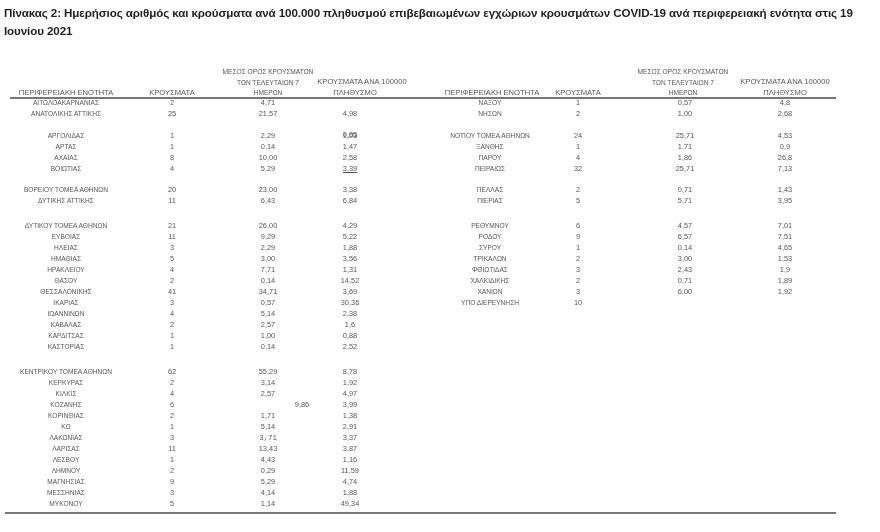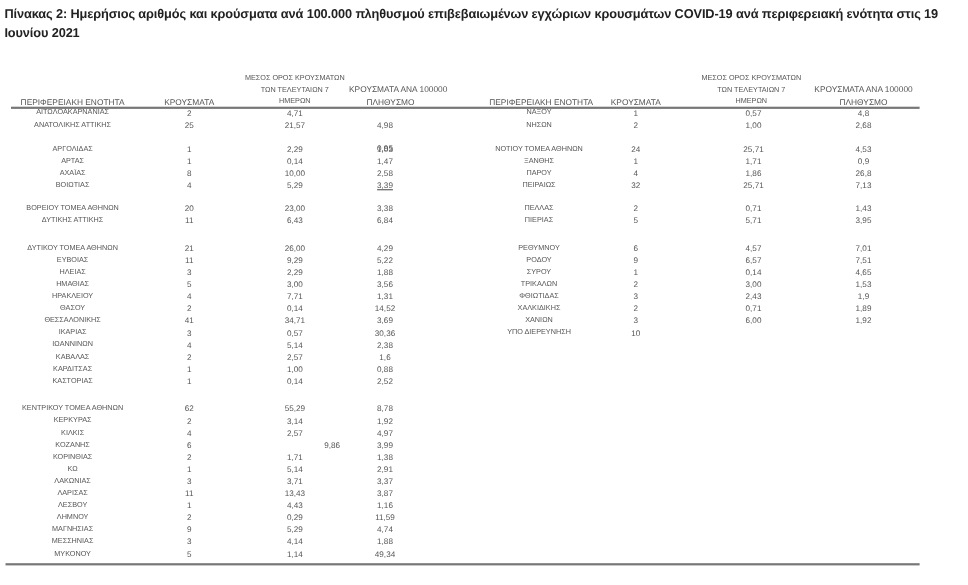--- a/index.html
+++ b/index.html
@@ -144,21 +144,21 @@
     <div class="cell name" style="left: 66px; top: 411px;">ΚΟΡΙΝΘΙΑΣ</div>
     <div class="cell" style="left: 172px; top: 411px;">2</div>
     <div class="cell" style="left: 268px; top: 411px;">1,71</div>
     <div class="cell" style="left: 350px; top: 411px;">1,38</div>
     <div class="cell name" style="left: 66px; top: 422px;">ΚΩ</div>
     <div class="cell" style="left: 172px; top: 422px;">1</div>
     <div class="cell" style="left: 268px; top: 422px;">5,14</div>
     <div class="cell" style="left: 350px; top: 422px;">2,91</div>
     <div class="cell name" style="left: 66px; top: 433px;">ΛΑΚΩΝΙΑΣ</div>
     <div class="cell" style="left: 172px; top: 433px;">3</div>
-    <div class="cell" style="left: 268px; top: 433px;">3,71</div>
+    <div class="cell" style="left: 268px; top: 433px; font-family: Liberation Mono, monospace;">3,71</div>
     <div class="cell" style="left: 350px; top: 433px;">3,37</div>
     <div class="cell name" style="left: 66px; top: 444px;">ΛΑΡΙΣΑΣ</div>
     <div class="cell" style="left: 172px; top: 444px;">11</div>
     <div class="cell" style="left: 268px; top: 444px;">13,43</div>
     <div class="cell" style="left: 350px; top: 444px;">3,87</div>
     <div class="cell name" style="left: 66px; top: 455px;">ΛΕΣΒΟΥ</div>
     <div class="cell" style="left: 172px; top: 455px;">1</div>
     <div class="cell" style="left: 268px; top: 455px;">4,43</div>
     <div class="cell" style="left: 350px; top: 455px;">1,16</div>
     <div class="cell name" style="left: 66px; top: 466px;">ΛΗΜΝΟΥ</div>

